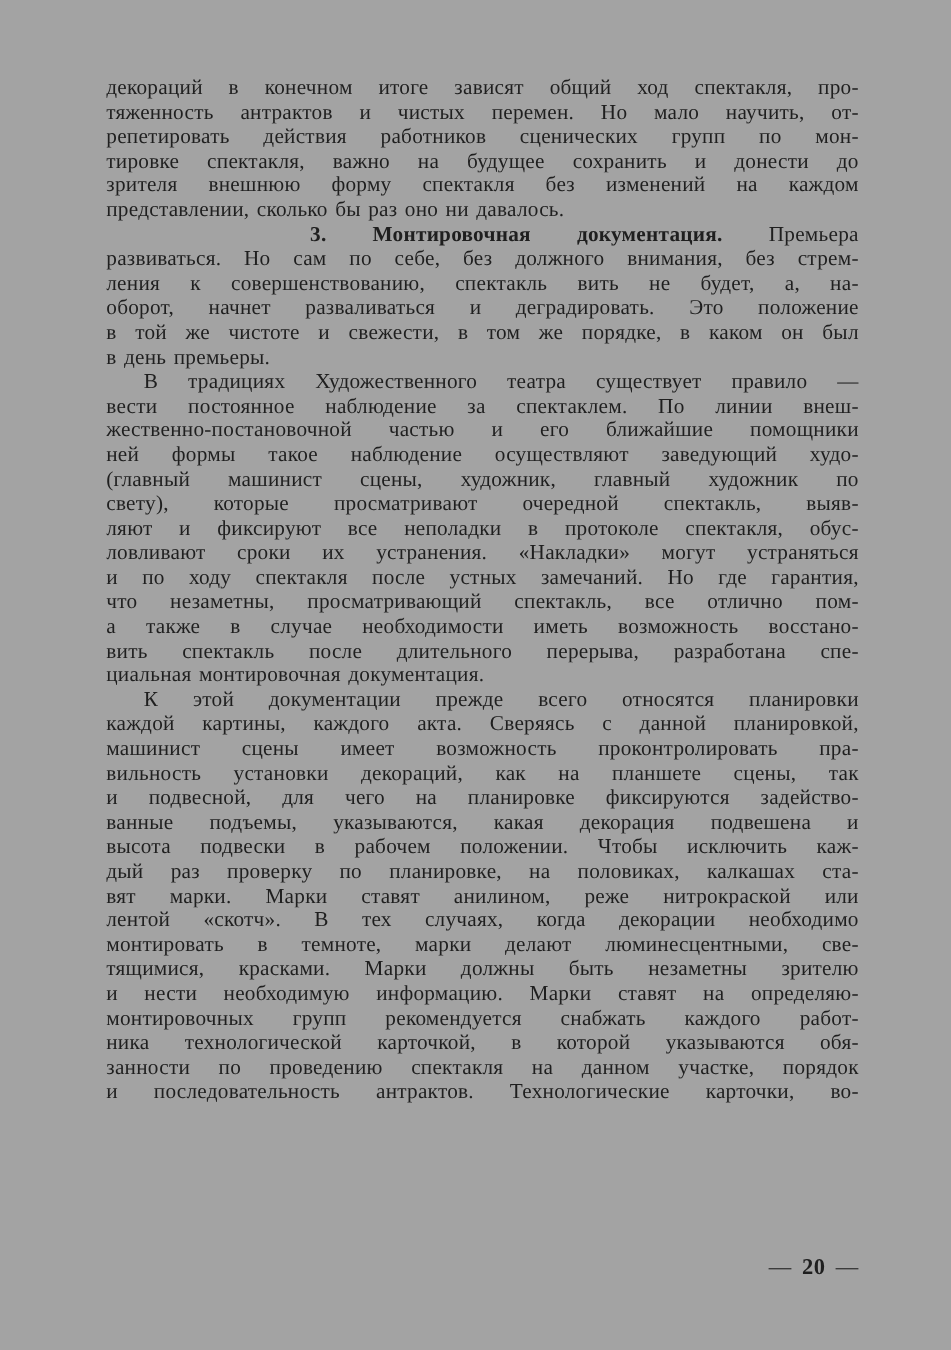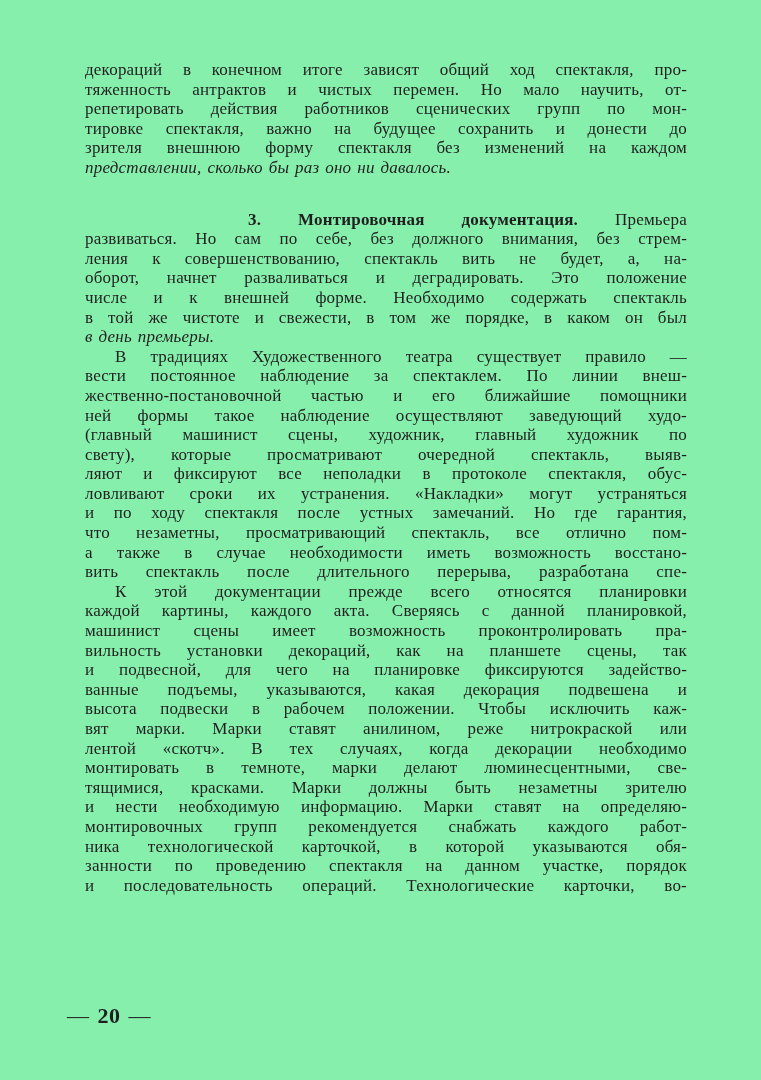--- a/index.html
+++ b/index.html
@@ -4,21 +4,21 @@
 <style>
   html, body {
     margin: 0;
     padding: 0;
     background: #fbfbf8;
   }
   .page {
     position: relative;
     width: 761px;
     height: 1080px;
-    background: #86efac;
+    background: #a3a3a3;
     overflow: hidden;
     font-family: "Liberation Serif", "DejaVu Serif", serif;
     color: #1f1f1f;
   }
   .text-block {
     position: absolute;
     left: 85px;
     top: 60px;
     width: 602px;
   }
@@ -28,39 +28,37 @@
     height: 19.6px;
     overflow: hidden;
     text-align: justify;
     text-align-last: justify;
     text-justify: inter-word;
     letter-spacing: 0.2px;
     word-spacing: 1.5px;
   }
   .line.para-end {
     text-align-last: left;
-    font-style: italic;
   }
   .line.indent-para {
     text-indent: 30px;
   }
   .line.indent-heading {
     text-indent: 163px;
-    margin-top: 32px;
   }
   .line b {
     font-weight: bold;
   }
   .page-number {
     position: absolute;
-    left: 67px;
+    left: 85px;
     top: 1003px;
     width: 602px;
-    text-align: left;
-    font-size: 22px;
+    text-align: right;
+    font-size: 18px;
     letter-spacing: 0.5px;
   }
   .page-number b {
     margin: 0 8px;
   }
 </style>
 </head>
 <body>
 
 <div class="page">
@@ -68,48 +66,49 @@
       <div class="line">декораций в конечном итоге зависят общий ход спектакля, про-</div>
       <div class="line">тяженность антрактов и чистых перемен. Но мало научить, от-</div>
       <div class="line">репетировать действия работников сценических групп по мон-</div>
       <div class="line">тировке спектакля, важно на будущее сохранить и донести до</div>
       <div class="line">зрителя внешнюю форму спектакля без изменений на каждом</div>
       <div class="line para-end">представлении, сколько бы раз оно ни давалось.</div>
       <div class="line indent-heading"><b>3. Монтировочная документация.</b> Премьера</div>
       <div class="line">развиваться. Но сам по себе, без должного внимания, без стрем-</div>
       <div class="line">ления к совершенствованию, спектакль вить не будет, а, на-</div>
       <div class="line">оборот, начнет разваливаться и деградировать. Это положение</div>
-      <div class="line">числе и к внешней форме. Необходимо содержать спектакль</div>
       <div class="line">в той же чистоте и свежести, в том же порядке, в каком он был</div>
       <div class="line para-end">в день премьеры.</div>
       <div class="line indent-para">В традициях Художественного театра существует правило —</div>
       <div class="line">вести постоянное наблюдение за спектаклем. По линии внеш-</div>
       <div class="line">жественно-постановочной частью и его ближайшие помощники</div>
       <div class="line">ней формы такое наблюдение осуществляют заведующий худо-</div>
       <div class="line">(главный машинист сцены, художник, главный художник по</div>
       <div class="line">свету), которые просматривают очередной спектакль, выяв-</div>
       <div class="line">ляют и фиксируют все неполадки в протоколе спектакля, обус-</div>
       <div class="line">ловливают сроки их устранения. «Накладки» могут устраняться</div>
       <div class="line">и по ходу спектакля после устных замечаний. Но где гарантия,</div>
       <div class="line">что незаметны, просматривающий спектакль, все отлично пом-</div>
       <div class="line">а также в случае необходимости иметь возможность восстано-</div>
       <div class="line">вить спектакль после длительного перерыва, разработана спе-</div>
+      <div class="line para-end">циальная монтировочная документация.</div>
       <div class="line indent-para">К этой документации прежде всего относятся планировки</div>
       <div class="line">каждой картины, каждого акта. Сверяясь с данной планировкой,</div>
       <div class="line">машинист сцены имеет возможность проконтролировать пра-</div>
       <div class="line">вильность установки декораций, как на планшете сцены, так</div>
       <div class="line">и подвесной, для чего на планировке фиксируются задейство-</div>
       <div class="line">ванные подъемы, указываются, какая декорация подвешена и</div>
       <div class="line">высота подвески в рабочем положении. Чтобы исключить каж-</div>
+      <div class="line">дый раз проверку по планировке, на половиках, калкашах ста-</div>
       <div class="line">вят марки. Марки ставят анилином, реже нитрокраской или</div>
       <div class="line">лентой «скотч». В тех случаях, когда декорации необходимо</div>
       <div class="line">монтировать в темноте, марки делают люминесцентными, све-</div>
       <div class="line">тящимися, красками. Марки должны быть незаметны зрителю</div>
       <div class="line">и нести необходимую информацию. Марки ставят на определяю-</div>
       <div class="line">монтировочных групп рекомендуется снабжать каждого работ-</div>
       <div class="line">ника технологической карточкой, в которой указываются обя-</div>
       <div class="line">занности по проведению спектакля на данном участке, порядок</div>
-      <div class="line">и последовательность операций. Технологические карточки, во-</div>
+      <div class="line">и последовательность антрактов. Технологические карточки, во-</div>
     </div>
   <div class="page-number">
     <span>—</span><b>20</b><span>—</span>
   </div>
 </div>
 
 </body></html>

